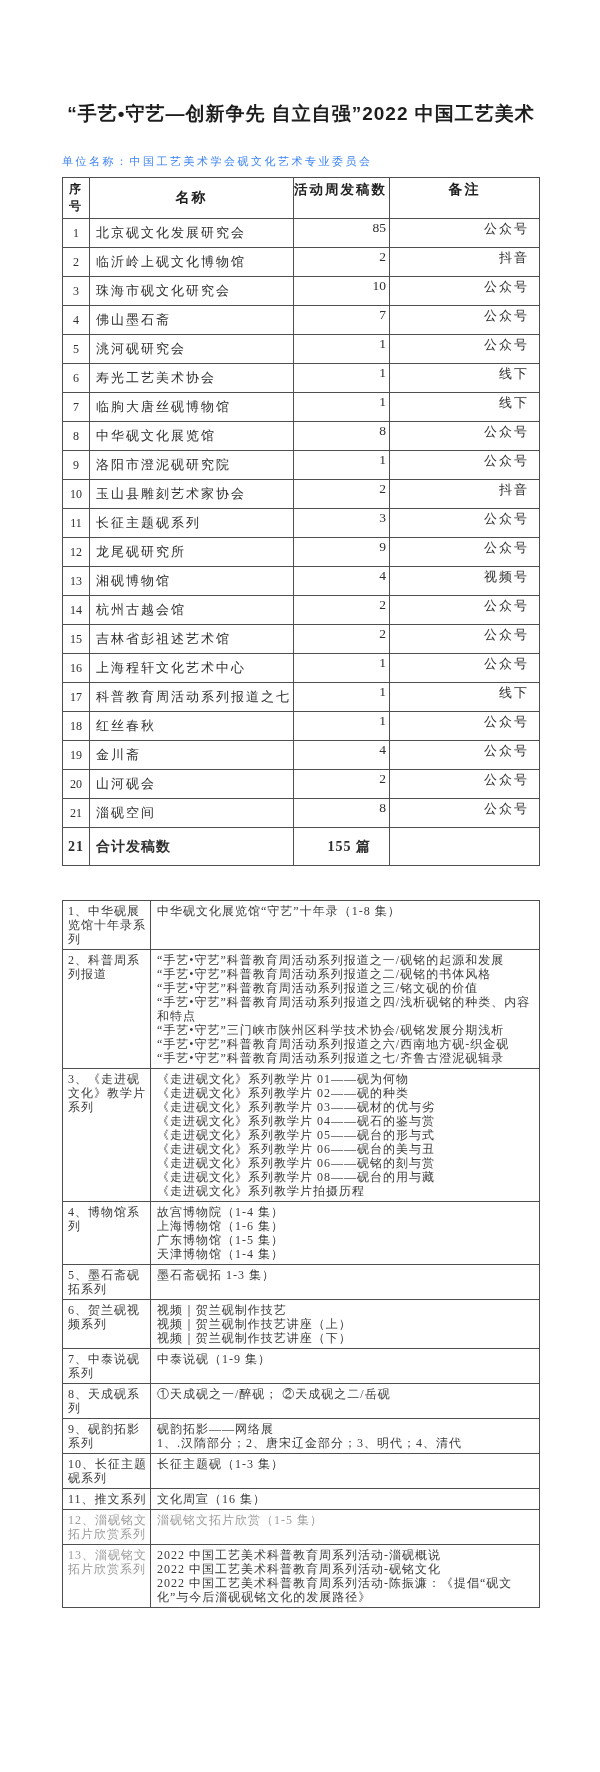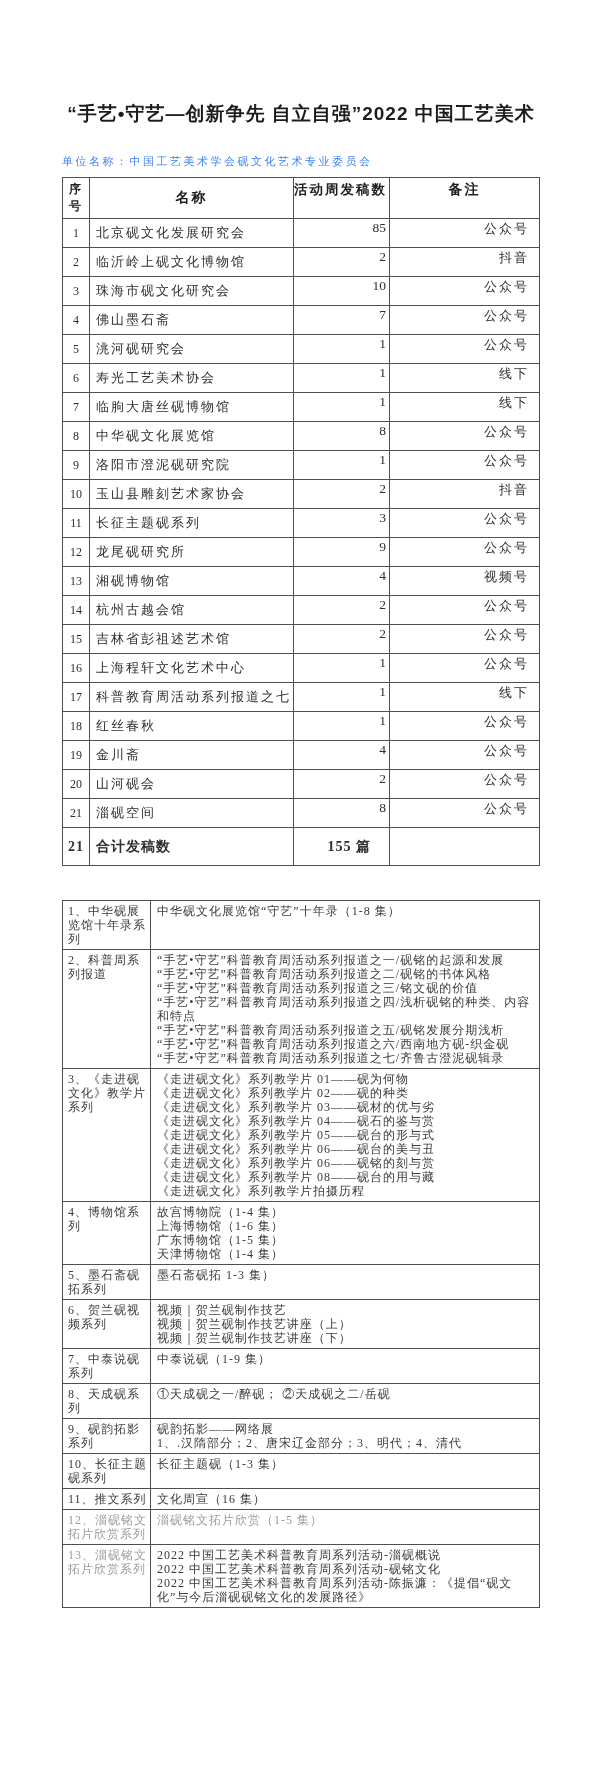--- a/index.html
+++ b/index.html
@@ -215,21 +215,21 @@
             <div class="series-item">中华砚文化展览馆“守艺”十年录（1-8 集）</div>
           </td>
         </tr>
         <tr>
           <td class="series-label">2、科普周系列报道</td>
           <td class="series-content">
             <div class="series-item">“手艺•守艺”科普教育周活动系列报道之一/砚铭的起源和发展</div>
             <div class="series-item">“手艺•守艺”科普教育周活动系列报道之二/砚铭的书体风格</div>
             <div class="series-item">“手艺•守艺”科普教育周活动系列报道之三/铭文砚的价值</div>
             <div class="series-item">“手艺•守艺”科普教育周活动系列报道之四/浅析砚铭的种类、内容和特点</div>
-            <div class="series-item">“手艺•守艺”科普教育周活动系列报道之五/砚铭发展分期浅析</div>
+            <div class="series-item">“手艺•守艺”三门峡市陕州区科学技术协会/砚铭发展分期浅析</div>
             <div class="series-item">“手艺•守艺”科普教育周活动系列报道之六/西南地方砚-织金砚</div>
             <div class="series-item">“手艺•守艺”科普教育周活动系列报道之七/齐鲁古澄泥砚辑录</div>
           </td>
         </tr>
         <tr>
           <td class="series-label">3、《走进砚文化》教学片系列</td>
           <td class="series-content">
             <div class="series-item">《走进砚文化》系列教学片 01——砚为何物</div>
             <div class="series-item">《走进砚文化》系列教学片 02——砚的种类</div>
             <div class="series-item">《走进砚文化》系列教学片 03——砚材的优与劣</div>

